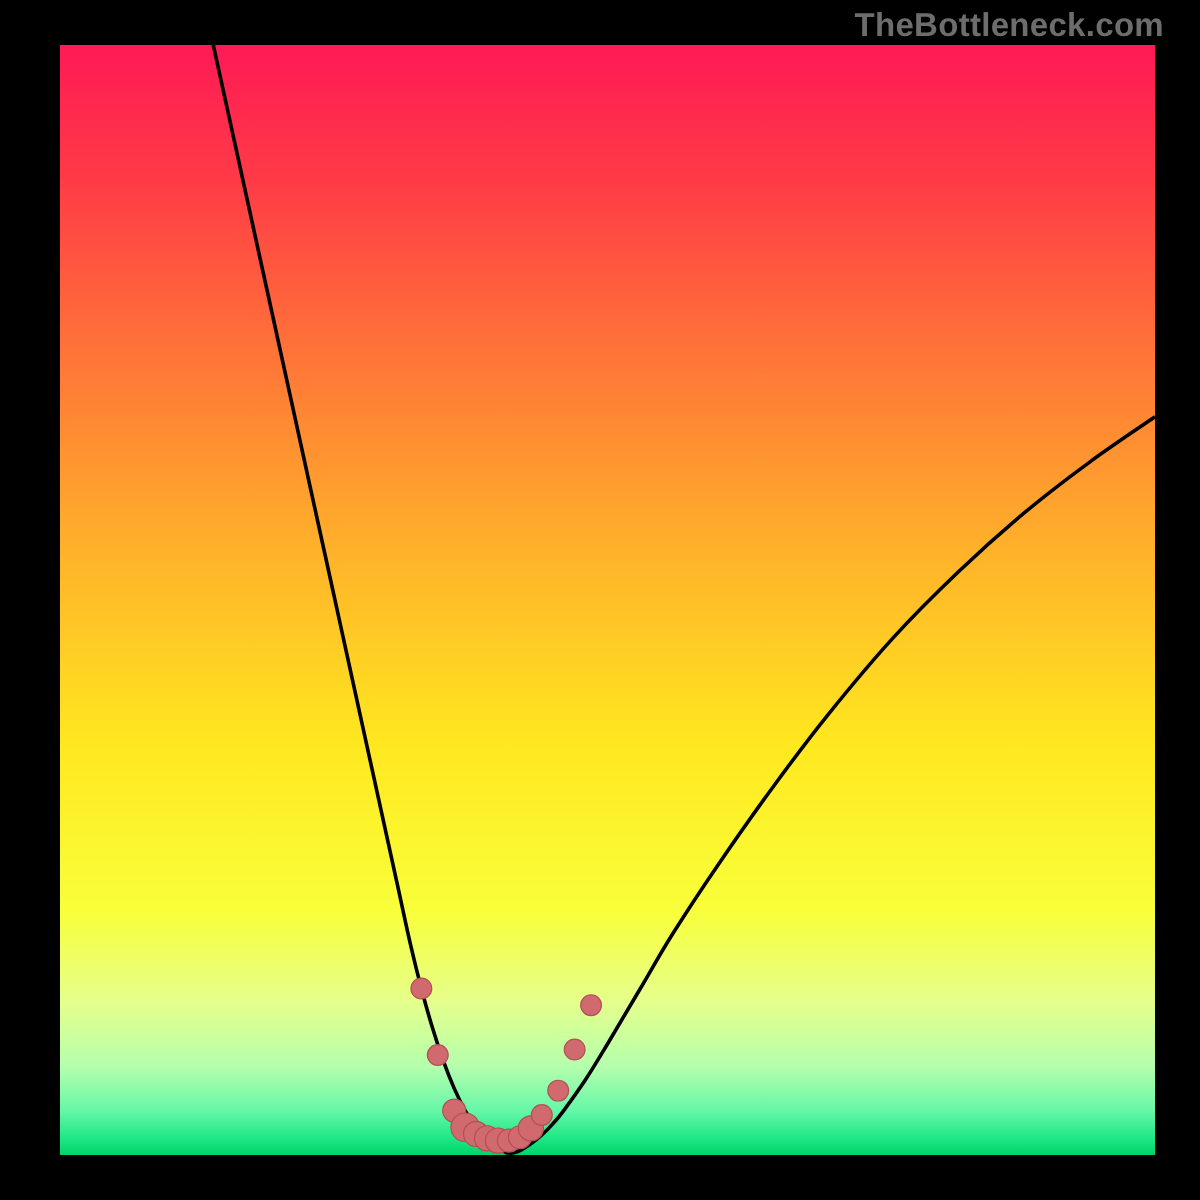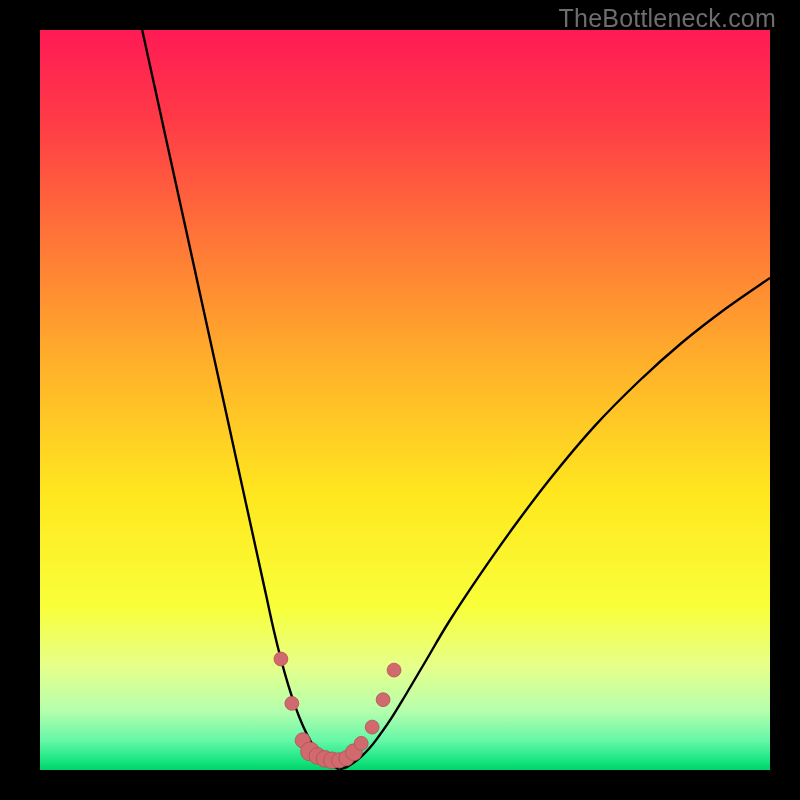--- a/index.html
+++ b/index.html
@@ -32,22 +32,22 @@
     left: 0;
     top: 0;
     width: 730px;
     height: 740px;
   }
   .watermark {
     position: absolute;
     top: 4px;
     right: 24px;
     color: #6d6d6d;
-    font-size: 25px;
-    font-weight: 400;
+    font-size: 22px;
+    font-weight: 700;
     letter-spacing: 0.2px;
     z-index: 5;
   }
   svg.curves {
     position: absolute;
     left: 0;
     top: 0;
     width: 730px;
     height: 740px;
     z-index: 3;

